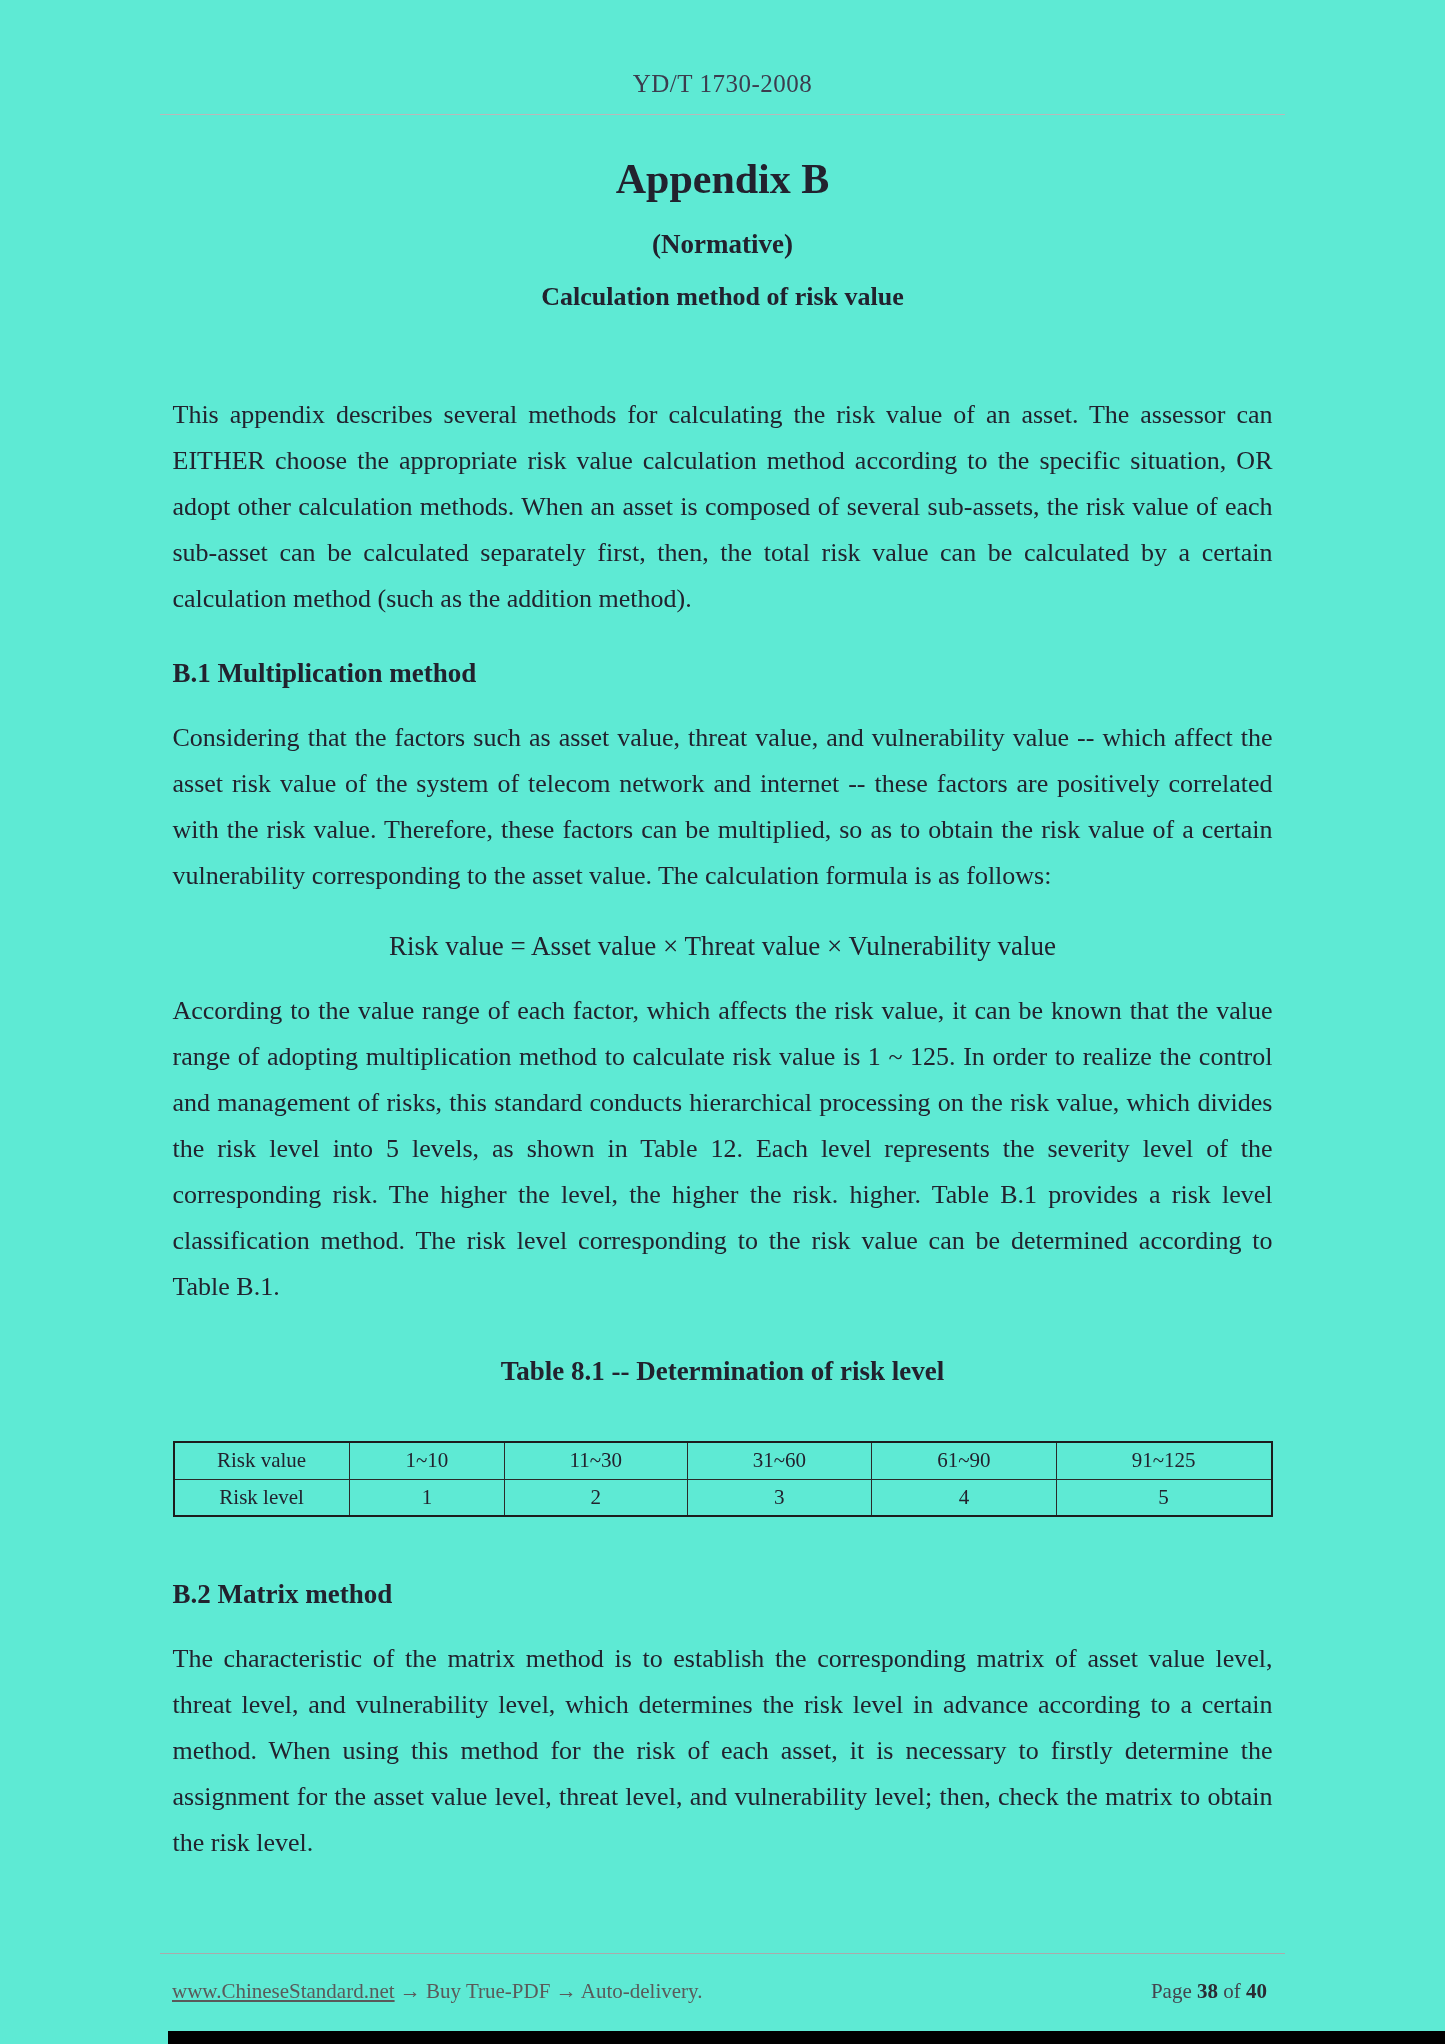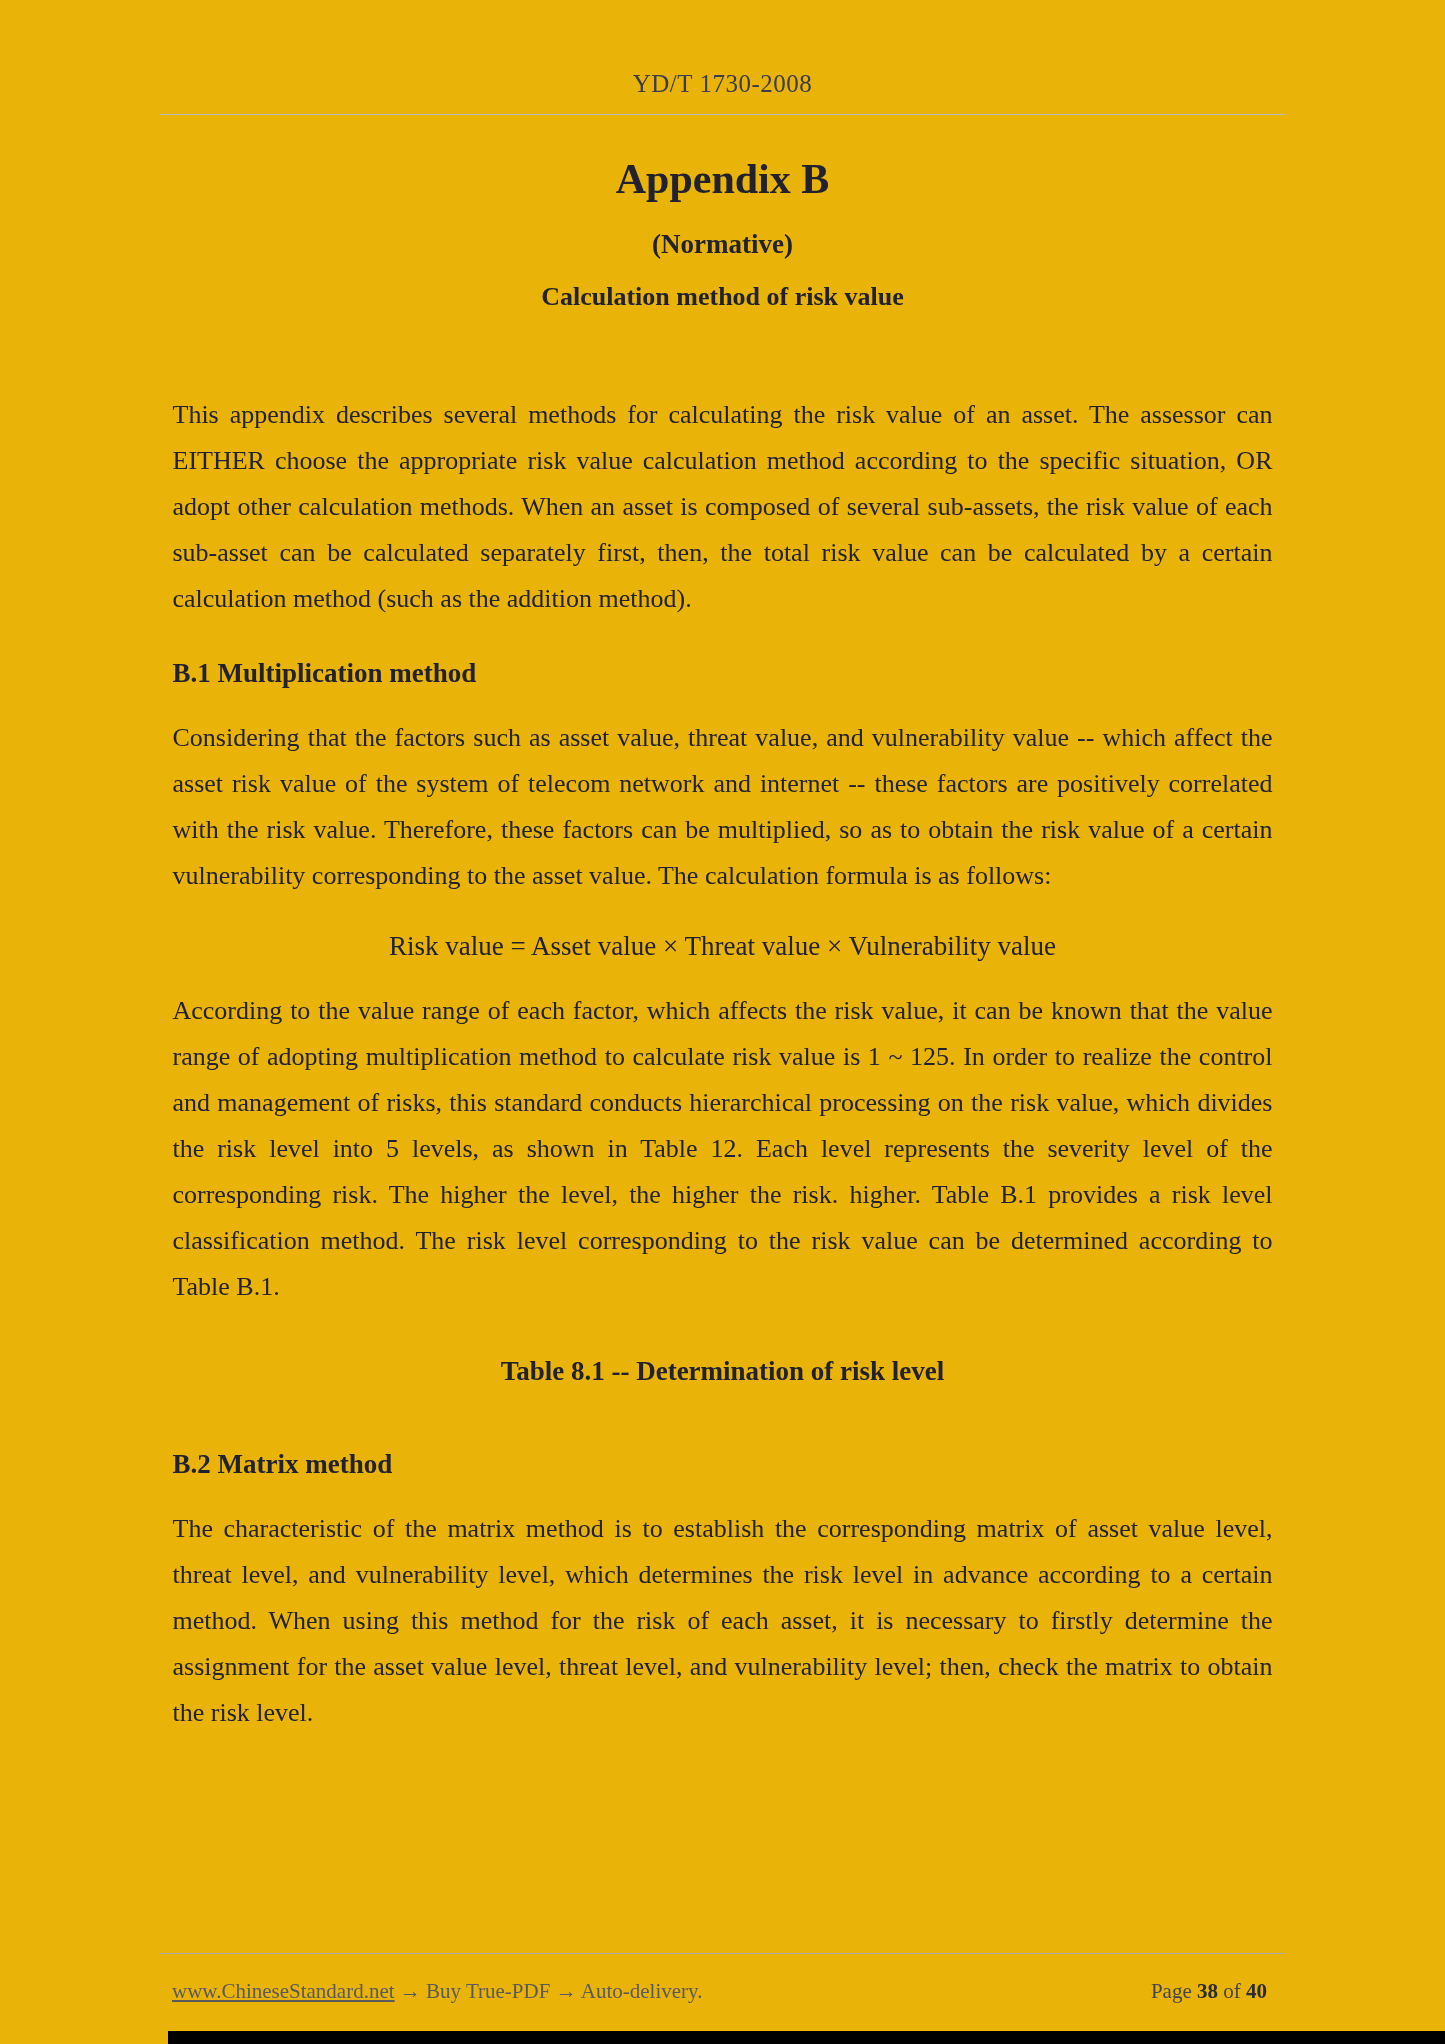--- a/index.html
+++ b/index.html
@@ -2,21 +2,21 @@
 <html><head>
 <meta charset="utf-8">
 <style>
   * { margin: 0; padding: 0; box-sizing: border-box; }
   html, body { background: #ffffff; }
   .page {
     position: relative;
     width: 1445px;
     height: 2044px;
     margin: 0 auto;
-    background: #eab308;
+    background: #5eead4;
     font-family: "Liberation Serif", serif;
     color: #22222e;
     overflow: hidden;
   }
   .doc-header {
     padding-top: 70px;
     text-align: center;
     font-size: 25px;
     color: #3c3c4e;
     letter-spacing: 0.5px;
@@ -156,20 +156,40 @@
     <div class="section-heading">B.1 Multiplication method</div>
 
     <p class="para">Considering that the factors such as asset value, threat value, and vulnerability value -- which affect the asset risk value of the system of telecom network and internet -- these factors are positively correlated with the risk value. Therefore, these factors can be multiplied, so as to obtain the risk value of a certain vulnerability corresponding to the asset value. The calculation formula is as follows:</p>
 
     <div class="formula">Risk value = Asset value × Threat value × Vulnerability value</div>
 
     <p class="para">According to the value range of each factor, which affects the risk value, it can be known that the value range of adopting multiplication method to calculate risk value is 1 ~ 125. In order to realize the control and management of risks, this standard conducts hierarchical processing on the risk value, which divides the risk level into 5 levels, as shown in Table 12. Each level represents the severity level of the corresponding risk. The higher the level, the higher the risk. higher. Table B.1 provides a risk level classification method. The risk level corresponding to the risk value can be determined according to Table B.1.</p>
 
     <div class="table-title">Table 8.1 -- Determination of risk level</div>
 
+    <table class="risk-table">
+      <tbody>
+        <tr>
+          <td class="label-cell">Risk value</td>
+          <td>1~10</td>
+          <td>11~30</td>
+          <td>31~60</td>
+          <td>61~90</td>
+          <td>91~125</td>
+        </tr>
+        <tr>
+          <td class="label-cell">Risk level</td>
+          <td>1</td>
+          <td>2</td>
+          <td>3</td>
+          <td>4</td>
+          <td>5</td>
+        </tr>
+      </tbody>
+    </table>
 
     <div class="section-heading b2-heading">B.2 Matrix method</div>
 
     <p class="para">The characteristic of the matrix method is to establish the corresponding matrix of asset value level, threat level, and vulnerability level, which determines the risk level in advance according to a certain method. When using this method for the risk of each asset, it is necessary to firstly determine the assignment for the asset value level, threat level, and vulnerability level; then, check the matrix to obtain the risk level.</p>
 
   </div>
 
   <div class="footer-rule"></div>
 
   <div class="footer">

